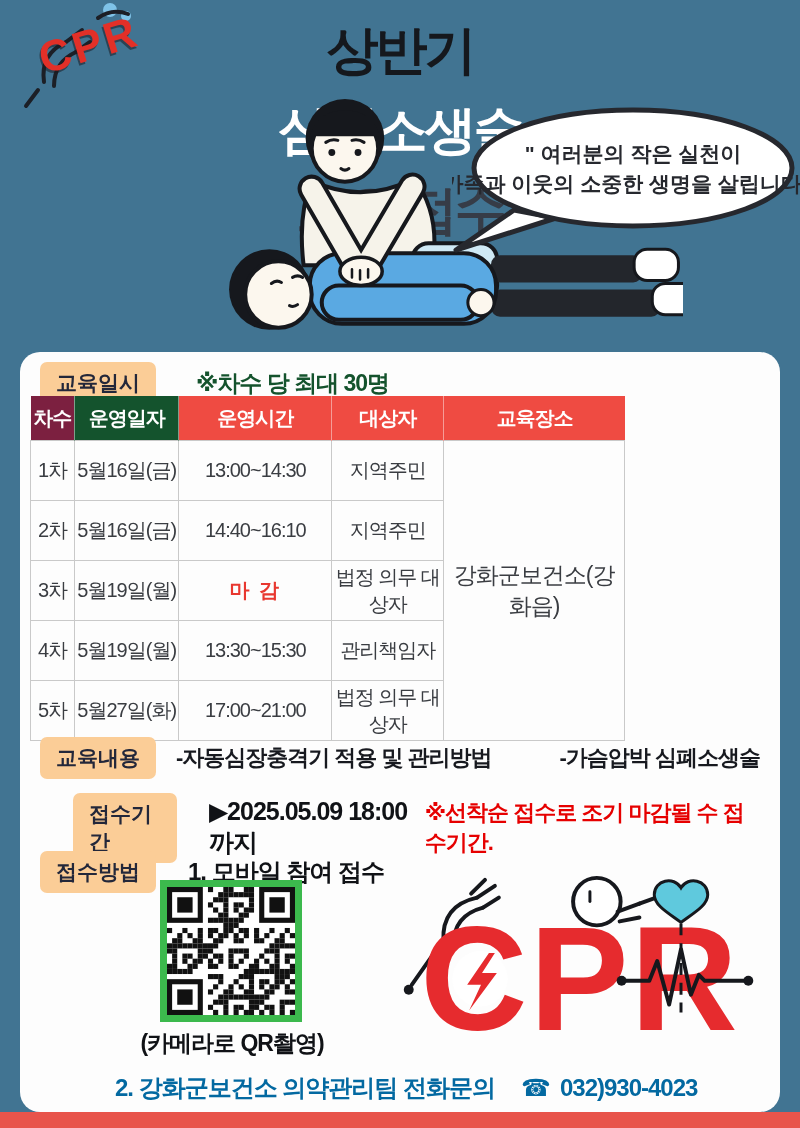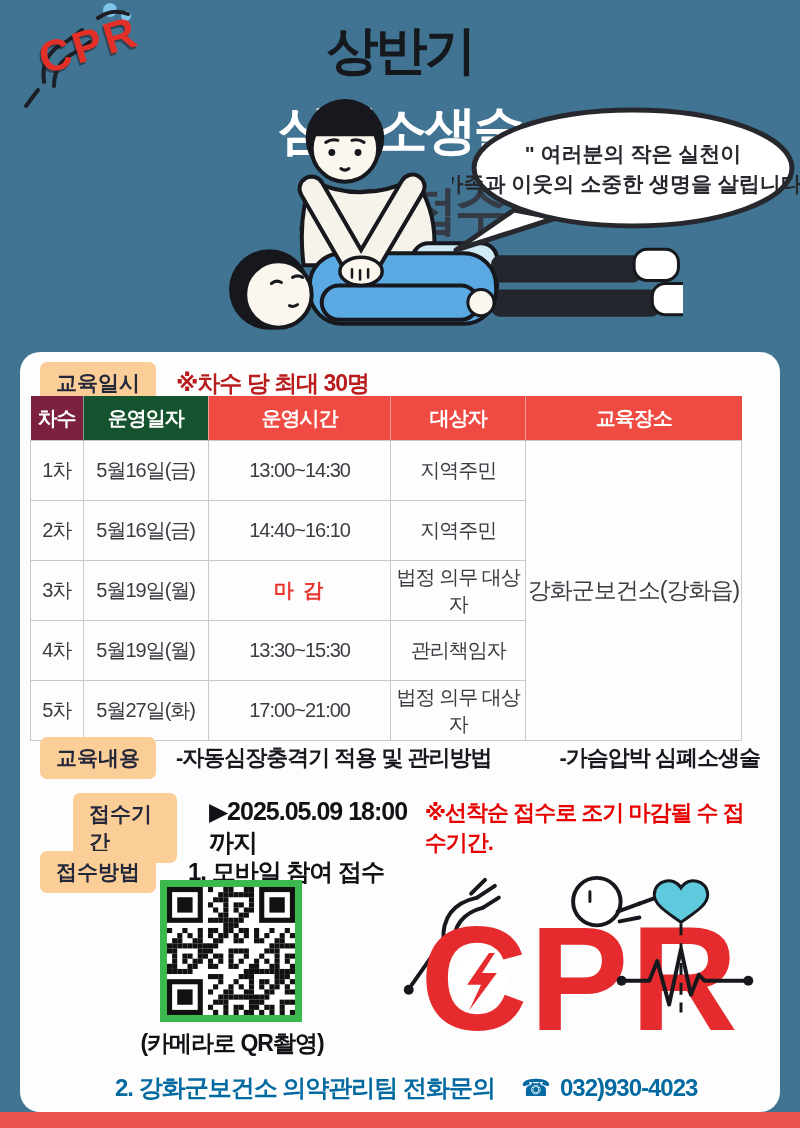--- a/index.html
+++ b/index.html
@@ -32,24 +32,24 @@
   .card{
     position:absolute;left:20px;top:352px;width:760px;height:760px;
     background:#fdfdfd;border-radius:20px;
   }
   .chip{
     display:inline-block;background:#fbcd97;color:#23273a;
     font-weight:800;font-size:21px;padding:7px 16px;border-radius:7px;
   }
   .row{position:absolute;left:20px;right:20px;display:flex;align-items:center;}
   .row-when{top:10px;}
-  .note{color:#b91c1c;font-weight:800;font-size:23px;margin-left:20px;letter-spacing:-1px;text-align:right;}
+  .note{color:#14532d;font-weight:800;font-size:23px;margin-left:40px;letter-spacing:-1px;text-align:right;}
   
   table{
-    position:absolute;left:10px;top:44px;width:712px;
+    position:absolute;left:10px;top:44px;width:595px;
     border-collapse:collapse;table-layout:fixed;
   }
   th{
     color:#fff;font-weight:700;font-size:20px;height:42px;
     border-left:1px solid rgba(255,255,255,.45);letter-spacing:-1px;
   }
   th.h0{background:#7c2040;border-left:none;}
   th.h1{background:#14532d;}
   th.h2,th.h3,th.h4{background:#ef4b42;}
   td{

